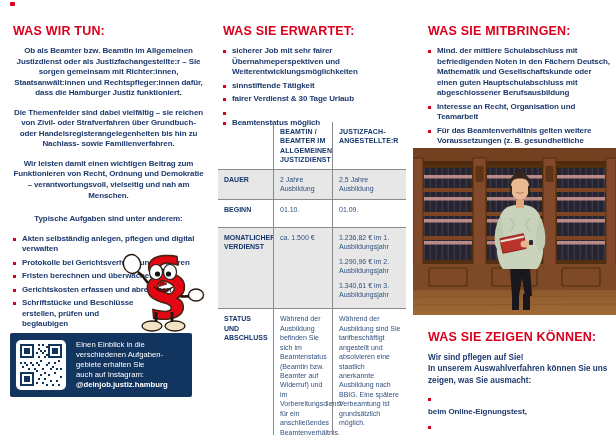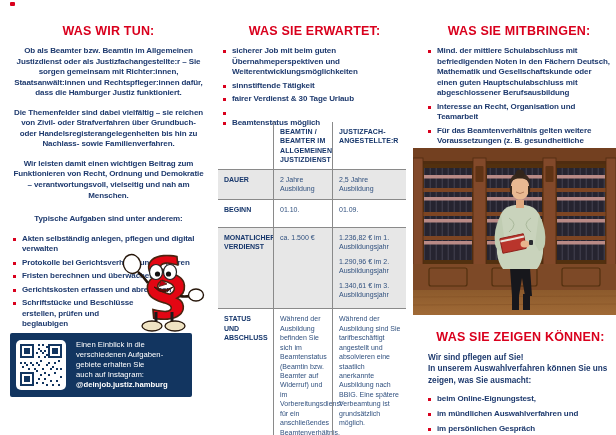--- a/index.html
+++ b/index.html
@@ -12,21 +12,21 @@
   .speck { position:absolute; left:10px; top:2px; width:5px; height:4px; background:#d9001d; border-radius:1px; }
 
   .panel { position:absolute; }
   .p-left  { left:13px;  top:24px; width:191px; }
   .p-mid   { left:223px; top:24px; width:183px; }
   .p-right { left:428px; top:24px; width:182px; }
   .p-show  { left:428px; top:330px; width:185px; }
 
   h2.sec {
     color:#d9001d; font-size:12.5px; font-weight:bold; letter-spacing:0.2px;
-    margin:0 0 8px 0; white-space:nowrap;text-align:center;
+    margin:0 0 8px 0; white-space:nowrap;
   }
   .body-txt { font-size:8px; font-weight:bold; line-height:1.32; color:#1e3a6e; letter-spacing:-0.1px; }
   .p-left p.body-txt { margin-bottom:9px;text-align:center; }
   .tasks-title { margin-top:13px; margin-bottom:9px; }
 
   ul.blist { list-style:none; }
   ul.blist li { display:flex; gap:6px; margin-bottom:3px; }
   ul.blist li .bq { width:3px; height:3px; background:#d9001d; margin-top:4px; flex-shrink:0; }
   ul.blist li.narrow span.tx { max-width:112px; }
   ul.blist li span.tx { display:block; }
@@ -58,21 +58,21 @@
   .r-status { min-height:108px; }
   .tlabel { font-weight:bold; color:#16366b; text-transform:uppercase; }
   .tval { color:#31517f; font-weight:normal; }
   .tval .sal { margin-bottom:5px; max-width:52px; }
 
   
   .photo { position:absolute; left:413px; top:148px; width:203px; height:167px; }
 
   .show-intro div { font-size:8.2px; font-weight:bold; line-height:1.38; color:#1e3a6e; }
   .p-show ul.blist { margin-top:8px; }
-  .p-show ul.blist li { margin-bottom:4.5px; }
+  .p-show ul.blist li { margin-bottom:4.5px;flex-direction:column; }
 </style>
 </head>
 <body>
 
 <div class="page">
   <div class="speck"></div>
 
   <section class="panel p-left">
     <h2 class="sec">WAS WIR TUN:</h2>
     <p class="body-txt">Ob als Beamter bzw. Beamtin im Allgemeinen Justizdienst oder als Justizfachangestellte:r – Sie sorgen gemeinsam mit Richter:innen, Staatsanwält:innen und Rechtspfleger:innen dafür, dass die Hamburger Justiz funktioniert.</p>
@@ -210,21 +210,21 @@
       <div>auch auf Instagram:</div>
       <div class="handle">@deinjob.justiz.hamburg</div>
     </div>
   </div>
 
   <section class="panel p-mid">
     <h2 class="sec">WAS SIE ERWARTET:</h2>
     <ul class="blist body-txt">
       <li>
           <span class="bq"></span>
-          <span class="tx">sicherer Job mit beim guten Übernahmeperspektiven und Weiterentwicklungsmöglichkeiten</span>
+          <span class="tx">sicherer Job mit sehr fairer Übernahmeperspektiven und Weiterentwicklungsmöglichkeiten</span>
         </li>
       <li>
           <span class="bq"></span>
           <span class="tx">sinnstiftende Tätigkeit</span>
         </li>
       <li>
           <span class="bq"></span>
           <span class="tx">fairer Verdienst &amp; 30 Tage Urlaub</span>
         </li>
       <li>

